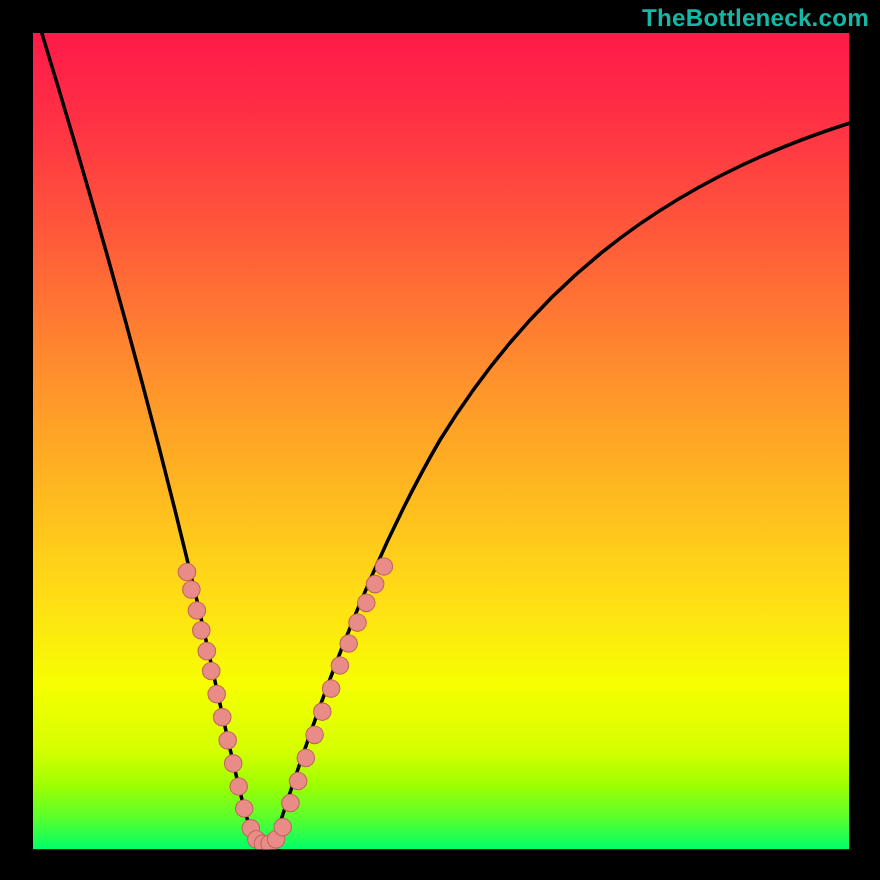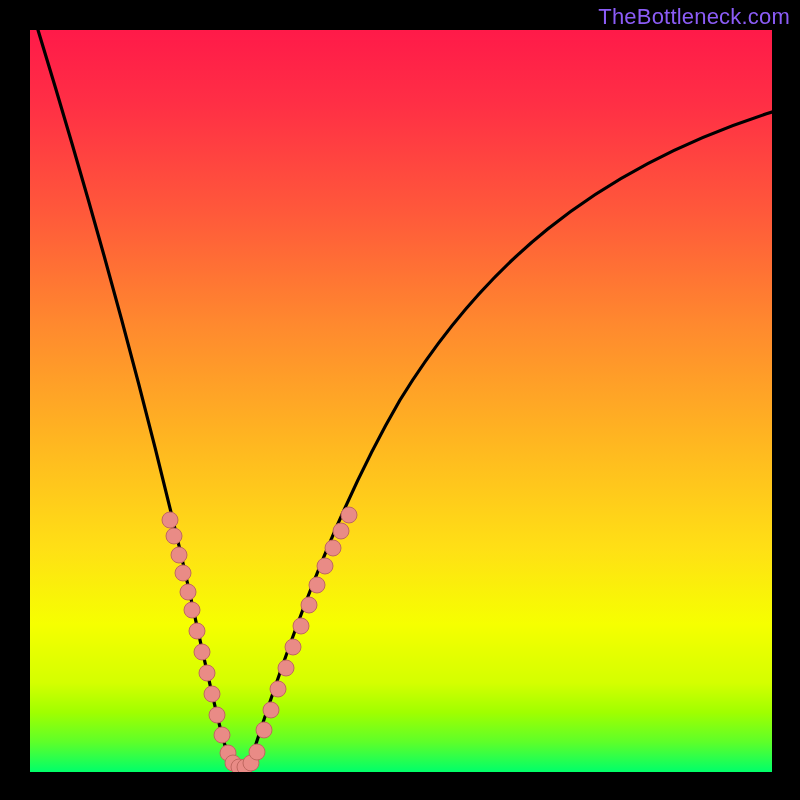--- a/index.html
+++ b/index.html
@@ -36,24 +36,24 @@
       #d4ff00 88%,
       #a0ff00 92%,
       #5dff2a 96%,
       #00ff6a 100%
     );
   }
   .watermark {
     position: absolute;
     top: 4px;
     right: 10px;
-    color: #8b5cf6;
+    color: #14b8a6;
     font-size: 22px;
     letter-spacing: 0.2px;
-    font-weight: 400;
+    font-weight: 700;
   }
   svg.overlay {
     position: absolute;
     left: 0;
     top: 0;
     width: 742px;
     height: 742px;
   }
 </style>
 </head>

